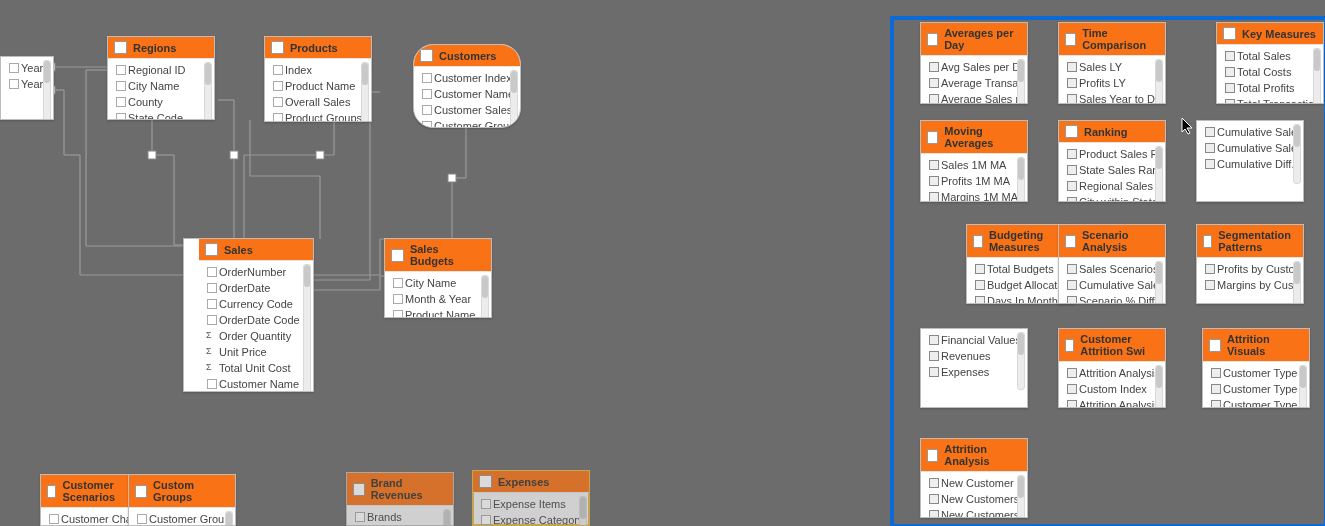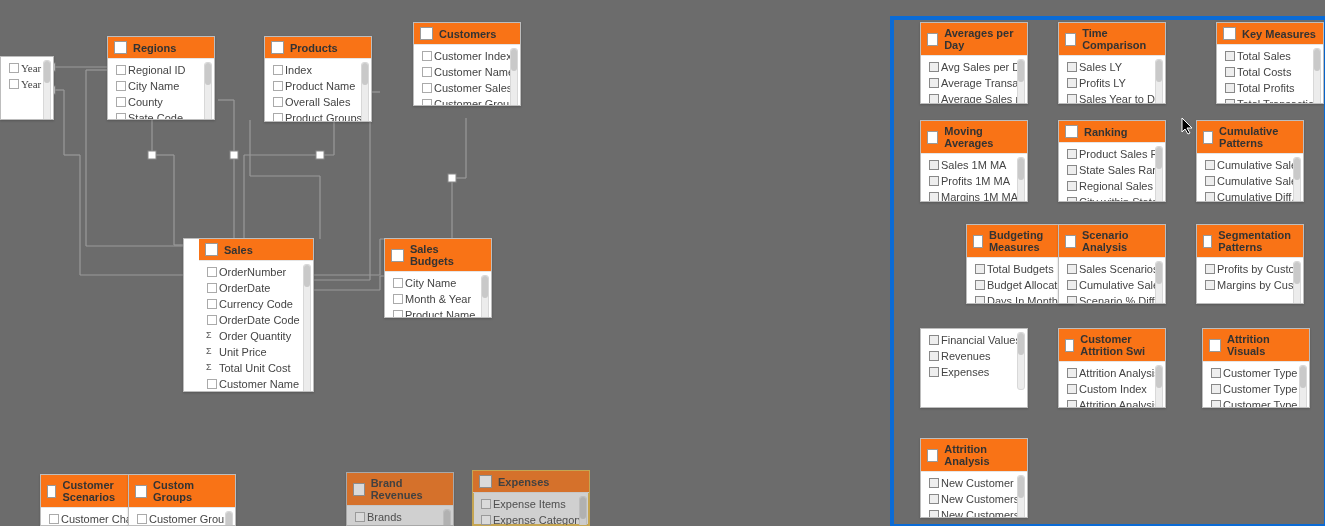--- a/index.html
+++ b/index.html
@@ -192,21 +192,21 @@
 
   <div class="sel-box" style="left: 890px; top: 16px; width: 430px; height: 504px;"></div>
 
   <div class="cursor" style="left: 1182px; top: 118px;">
     <svg width="16" height="20">
       <path d="M2 2 L2 16 L5 13 L8 18 L10 17 L7 12 L12 12 Z" fill="#000" stroke="#fff" stroke-width="1"></path>
     </svg>
   </div>
 
 <div class="table" style="left: 0px; top: 56px; width: 52px; height: 62px;">
-      <div class="tbody" style="height: 100%; font-family: Liberation Serif, serif;">
+      <div class="tbody" style="height: 100%;">
         <div class="field">Year</div>
         <div class="field">Year</div>
         <div class="sb"></div>
       </div>
     </div>
     <div class="table" style="left: 107px; top: 36px; width: 106px; height: 82px;">
       <div class="thead">
         <span class="ti"></span>
         <span>Regions</span>
       </div>
@@ -224,21 +224,21 @@
         <span>Products</span>
       </div>
       <div class="tbody">
         <div class="field">Index</div>
         <div class="field">Product Name</div>
         <div class="field">Overall Sales</div>
         <div class="field">Product Groups Ind</div>
         <div class="sb"></div>
       </div>
     </div>
-    <div class="table" style="left: 413px; top: 22px; width: 106px; height: 82px;">
+    <div class="table" style="left: 413px; top: 44px; width: 106px; height: 82px; border-radius: 20px;">
       <div class="thead">
         <span class="ti"></span>
         <span>Customers</span>
       </div>
       <div class="tbody">
         <div class="field">Customer Index</div>
         <div class="field">Customer Names</div>
         <div class="field">Customer Sales Rank</div>
         <div class="field">Customer Group</div>
         <div class="sb"></div>
@@ -371,24 +371,20 @@
       </div>
       <div class="tbody">
         <div class="field calc">Product Sales Rank</div>
         <div class="field calc">State Sales Rank</div>
         <div class="field calc">Regional Sales Rank</div>
         <div class="field calc">City within State Sale</div>
         <div class="sb"></div>
       </div>
     </div>
     <div class="table" style="left: 1196px; top: 120px; width: 106px; height: 80px;">
-      <div class="thead">
-        <span class="ti"></span>
-        <span>Cumulative Patterns</span>
-      </div>
       <div class="tbody">
         <div class="field calc">Cumulative Sales</div>
         <div class="field calc">Cumulative Sales LY</div>
         <div class="field calc">Cumulative Diff. vs L</div>
         <div class="sb"></div>
       </div>
     </div>
     <div class="table" style="left: 920px; top: 224px; width: 106px; height: 78px; margin-left: 46px;">
       <div class="thead">
         <span class="ti"></span>

